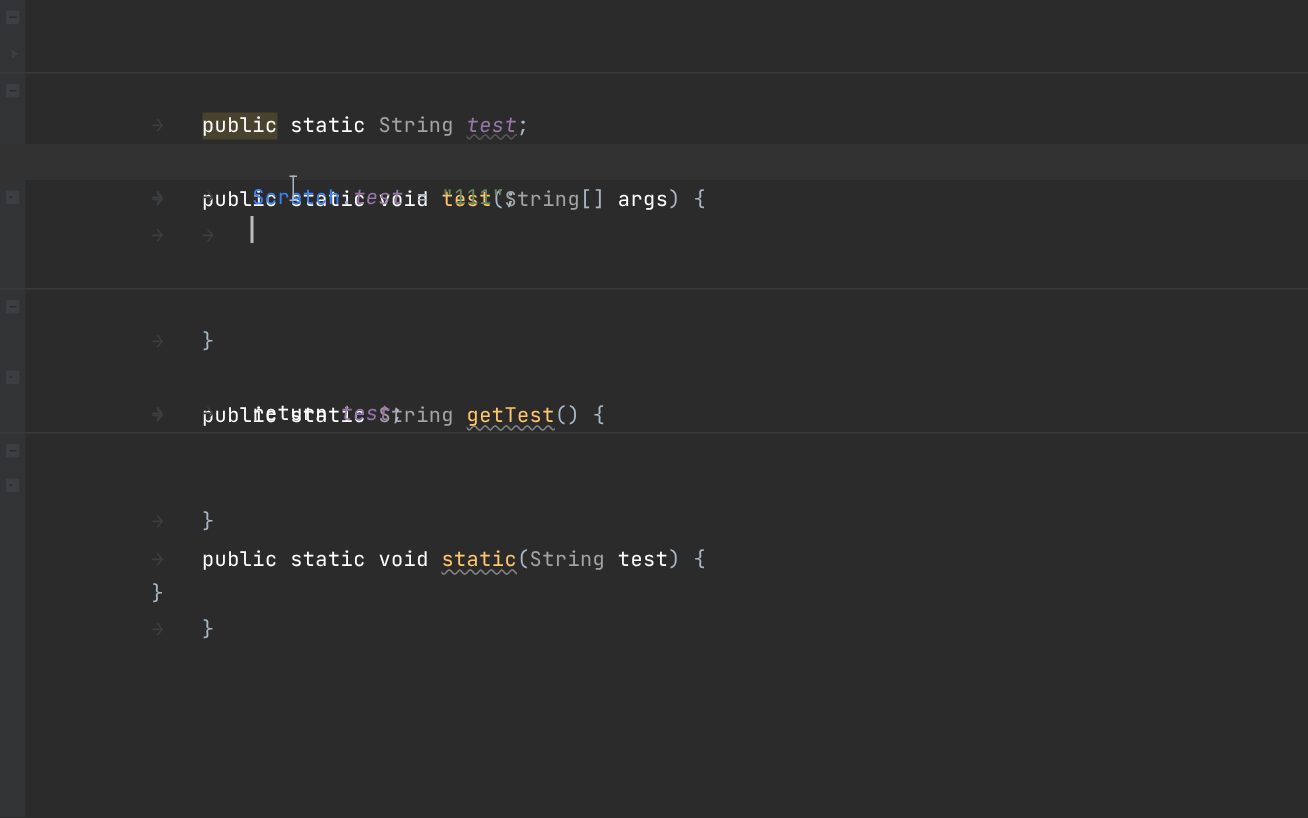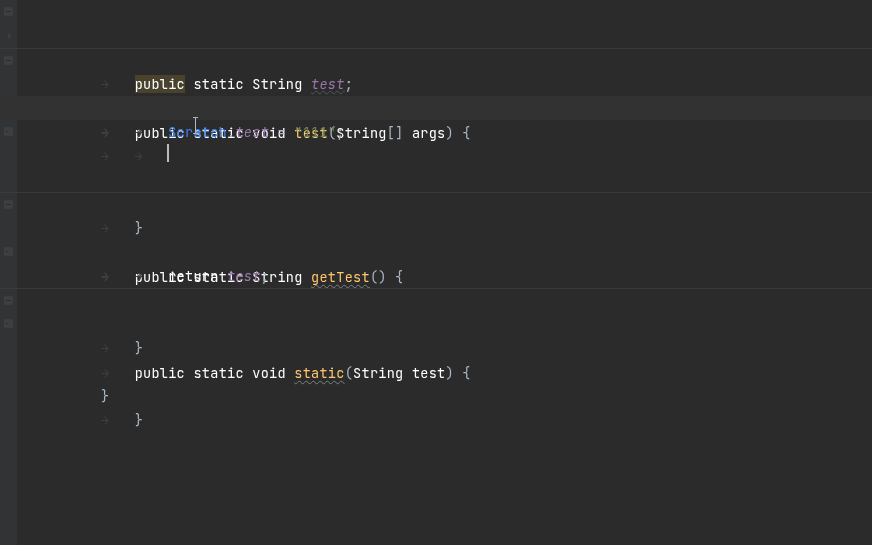--- a/index.html
+++ b/index.html
@@ -50,21 +50,21 @@
     display: inline-block;
   }
 
   .ws {
     font-family: inherit;
     color: #3b3f42;
   }
 
   .kw   { color: #ffffff; }      
   .kw.sel { background: #49432d; } 
-  .type { color: #ffffff; }      
+  .type { color: #a3a3a3; }      
   .id   { color: #3b82f6; }
   .method { color: #ffc66d; }    
   .field  { color: #9876aa; font-style: italic; }
   .str    { color: #6a8759; }
   .op     { color: #a9b7c6; }
   .param  { color: #ffffff; }
   .underline { text-decoration: underline wavy #555 0.5px; }
   .graywavy  { text-decoration: underline wavy #808080 1px; text-underline-offset: 2px; margin-top: 12px; }
 
   .caret {

